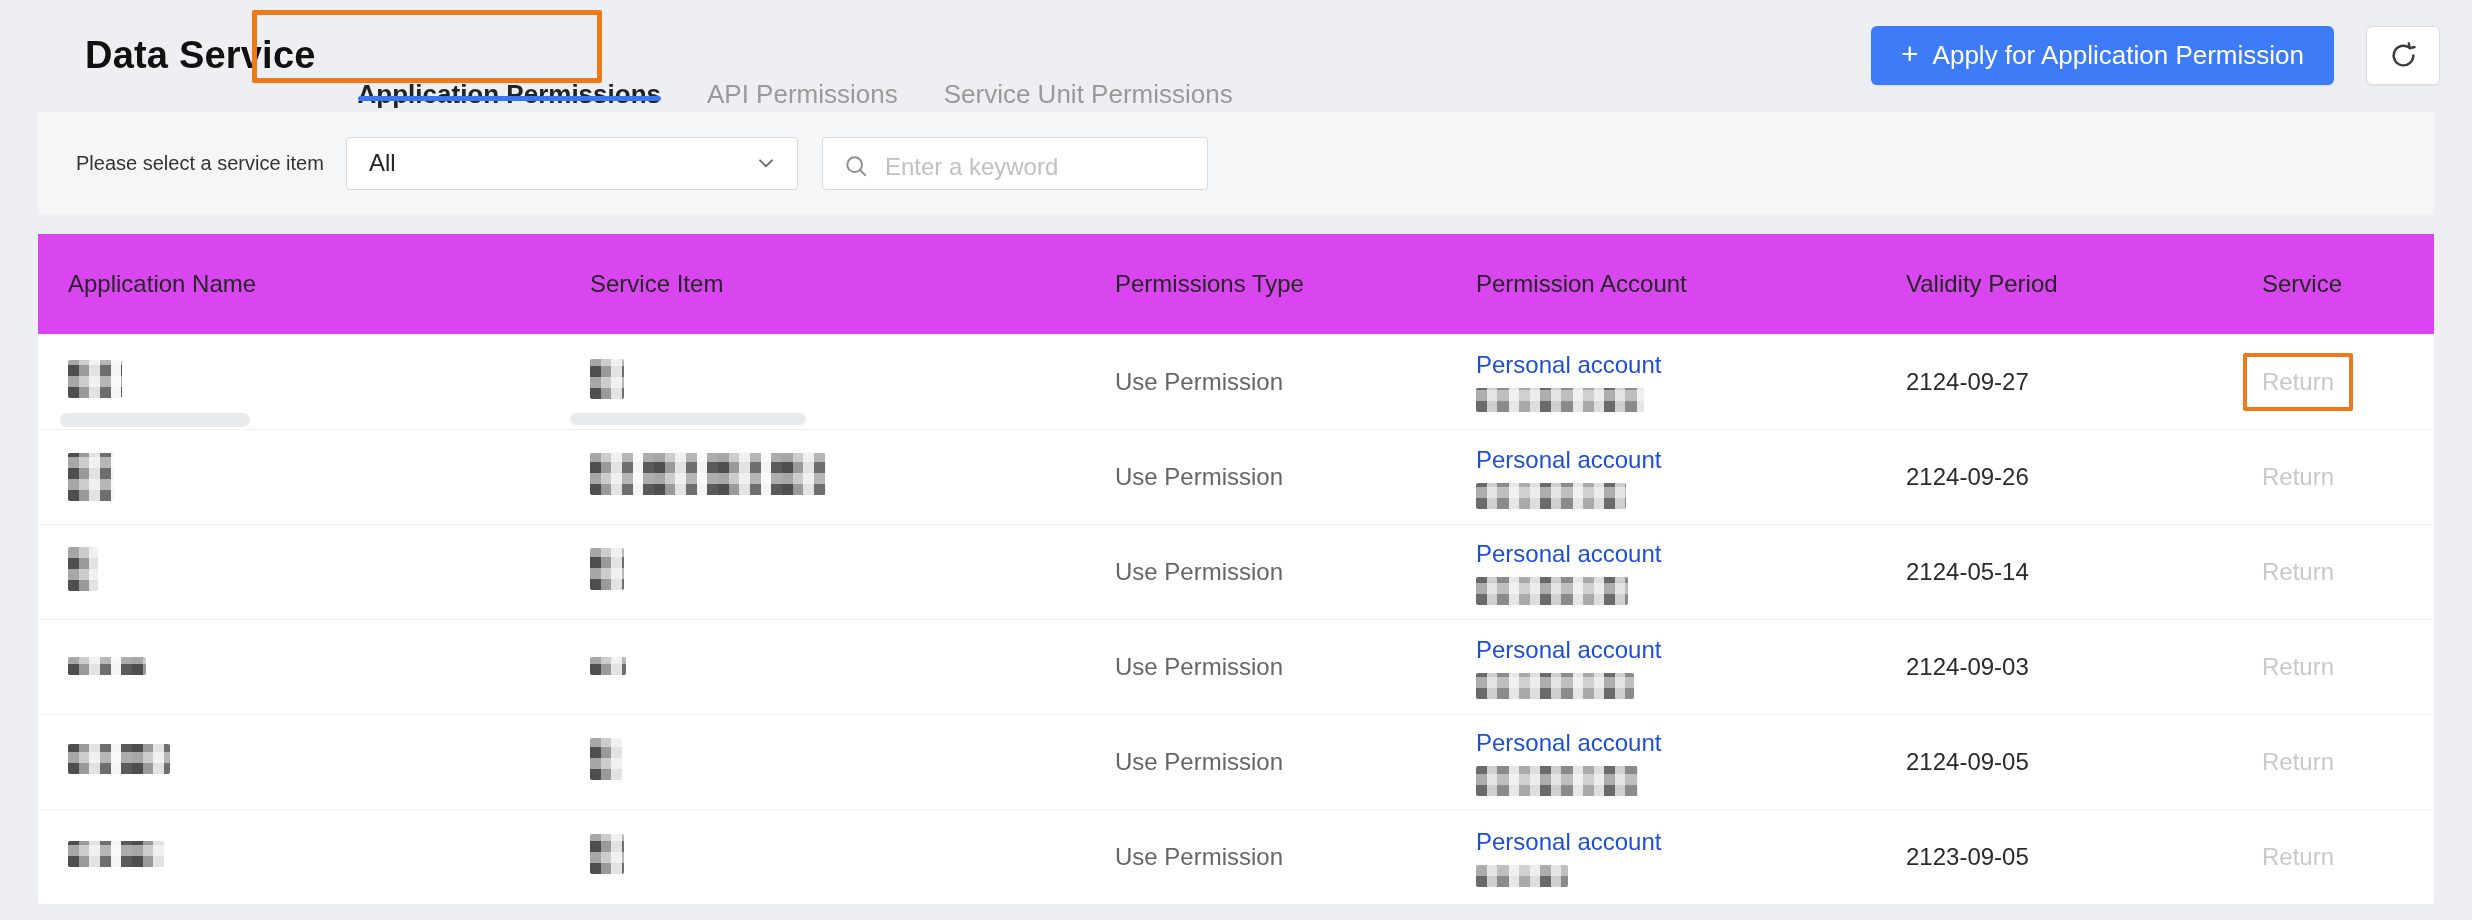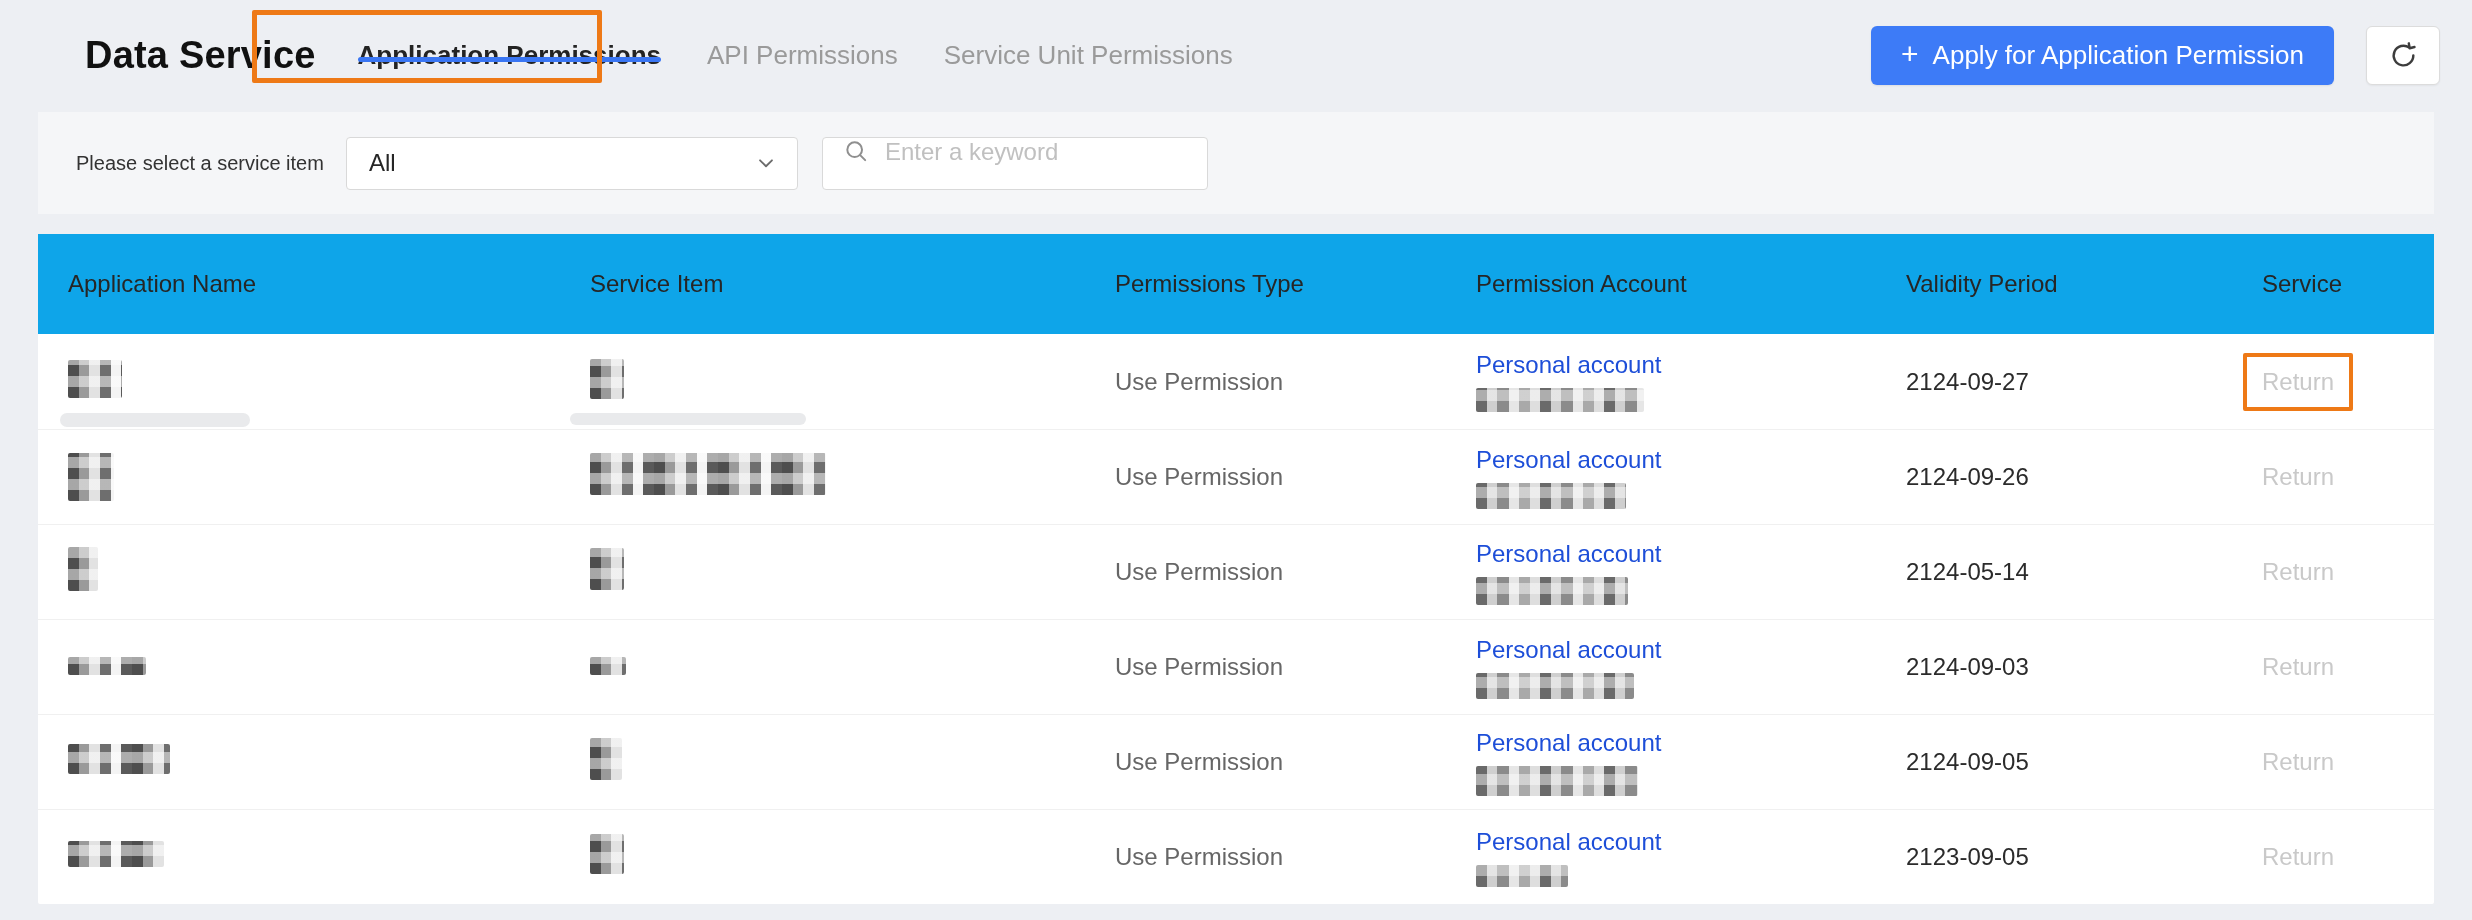--- a/index.html
+++ b/index.html
@@ -22,21 +22,21 @@
   }
   .page-title {
     font-size:38px;
     font-weight:700;
     color:#111;
     letter-spacing:.2px;
     margin-left:47px;
   }
   .tabs {
     display:flex;
-    align-items:center;
+    align-items:flex-end;
     height:100%;
     margin-left:42px;
   }
   .tab {
     position:relative;
     display:flex;
     align-items:center;
     font-size:26px;
     color:#9a9a9a;
     padding:0;
@@ -116,22 +116,22 @@
     cursor:pointer;
   }
   .select-box .select-value { font-size:24px; color:#262626; flex:1; }
   .search-box {
     margin-left:24px;
     width:386px; height:53px;
     background:#fff;
     border:1px solid #d9d9d9;
     border-radius:4px;
     display:flex;
-    align-items:flex-start;
-    padding:0 16px 16px 20px;
+    align-items:flex-end;
+    padding:0 16px 8px 20px;
   }
   .search-box input {
     border:none; outline:none;
     font-size:24px;
     font-family:"Liberation Sans", sans-serif;
     color:#262626;
     width:100%;
     margin-left:14px;
     background:transparent;
   }
@@ -146,21 +146,21 @@
     border-radius:2px;
   }
   .thead, .trow {
     display:grid;
     grid-template-columns:522px 525px 361px 430px 356px 1fr;
     padding-left:30px;
     align-items:center;
   }
   .thead {
     height:100px;
-    background:#0ea5e9;
+    background:#d946ef;
     font-size:24px;
     color:#262626;
   }
   .trow { height:95px; position:relative; }
   .trow + .trow { border-top:1px solid #f0f0f0; }
   .td { font-size:24px; }
   .td-type { color:#666; }
   .td-date { color:#2b2b2b; }
   .td-acct {
     display:flex;

